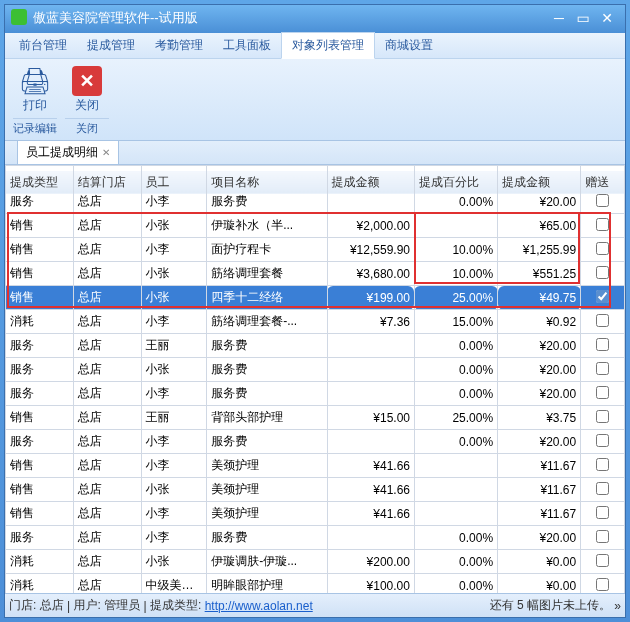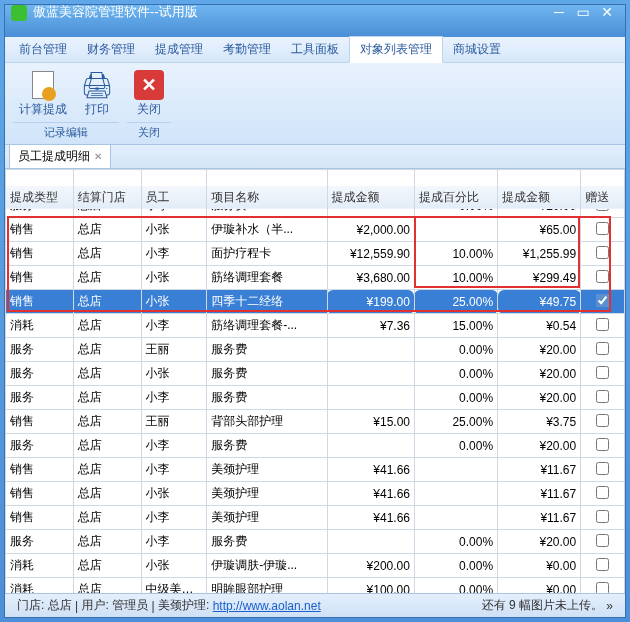--- a/index.html
+++ b/index.html
@@ -1,44 +1,44 @@
 <!DOCTYPE html>
 <html><head>
 <meta charset="utf-8">
 <style>
 * { box-sizing: border-box; margin: 0; padding: 0; font-family: "Microsoft YaHei", SimSun, Arial, sans-serif; }
 body { width: 630px; height: 622px; background: linear-gradient(to bottom, #5ea6e8 0%, #4d8fd8 100%); padding: 4px; overflow: hidden; font-size: 12px; }
 .window { width: 100%; height: 100%; background: #fff; border: 1px solid #3a6fad; display: flex; flex-direction: column; }
-.titlebar { height: 28px; background: linear-gradient(to bottom, #6fb5f0, #4a8fd6); display: flex; align-items: flex-end; padding: 16px 6px; color: #fff; font-size: 13px; }
+.titlebar { height: 28px; background: linear-gradient(to bottom, #6fb5f0, #4a8fd6); display: flex; align-items: flex-start; padding: 4px 6px; color: #fff; font-size: 13px; }
 .titlebar .appicon { width: 16px; height: 16px; background: #3cbf33; border-radius: 3px; margin-right: 6px; }
 .titlebar .spacer { flex: 1; }
 .winbtn { width: 24px; height: 18px; display: flex; align-items: center; justify-content: center; color: #fff; font-size: 14px; cursor: pointer; }
 .menubar { height: 26px; background: linear-gradient(to bottom, #eaf3fd, #d6e7fa); display: flex; align-items: center; padding: 12px 4px; border-bottom: 1px solid #bcd4ee; }
 .menuitem { padding: 4px 10px; font-size: 12px; color: #2a5a9e; cursor: pointer; }
 .menuitem.active { background: #fff; border: 1px solid #bcd4ee; border-bottom: 1px solid #fff; }
 .ribbon { background: linear-gradient(to bottom, #e8f2fd, #d0e4f9); padding: 4px 8px 0 8px; display: flex; border-bottom: 1px solid #a8c4e4; }
 .ribbongroup { display: flex; flex-direction: column; align-items: center; margin-right: 8px; }
 .ribbonbtns { display: flex; gap: 2px; }
 .ribbonbtn { display: flex; flex-direction: column; align-items: center; padding: 2px 6px; cursor: pointer; font-size: 12px; color: #2a5a9e; }
 .ribbonbtn .ic { width: 32px; height: 32px; display: flex; align-items: center; justify-content: center; font-size: 26px; }
 .ribbongrouplabel { font-size: 11px; color: #2a5a9e; padding: 2px 0 4px; border-top: 1px solid #b8d0ec; width: 100%; text-align: center; margin-top: 2px; }
-.subtabs { background: linear-gradient(to bottom, #e2eefb, #d4e5f8); height: 24px; display: flex; align-items: flex-end; padding: 0 4px; border-bottom: 1px solid #a8c4e4; }
+.subtabs { background: linear-gradient(to bottom, #e2eefb, #d4e5f8); height: 24px; display: flex; align-items: flex-end; padding: 0 12px; border-bottom: 1px solid #a8c4e4; }
 .subtab { background: #fff; border: 1px solid #a8c4e4; border-bottom: none; padding: 3px 8px; font-size: 12px; display: flex; align-items: center; gap: 4px; }
 .subtab .x { color: #888; cursor: pointer; font-size: 10px; }
 .grid { flex: 1; overflow: auto; background: #fff; position: relative; }
 table { border-collapse: collapse; width: 100%; table-layout: fixed; }
 th, td { border: 1px solid #d0d8e4; padding: 3px 4px; font-size: 12px; height: 22px; white-space: nowrap; overflow: hidden; text-overflow: ellipsis; }
-th { background: linear-gradient(to bottom, #f4f8fd, #e2ecf8); text-align: left; font-weight: normal; color: #333; position: sticky; top: 16px; }
+th { background: linear-gradient(to bottom, #f4f8fd, #e2ecf8); text-align: left; font-weight: normal; color: #333; position: sticky; top: 5px; }
 td { text-align: left; }
 td.num { text-align: right; border-radius: 6px; }
 td.chk { text-align: center; }
 td.chk input { accent-color: #5a8fd0; }
 .redbox { position: absolute; border: 2px solid #e03030; pointer-events: none; }
 tr.selected td { background: #3a7fd6; color: #fff; }
-.statusbar { height: 24px; background: linear-gradient(to bottom, #e4effc, #cfe1f6); border-top: 1px solid #a8c4e4; display: flex; align-items: center; padding: 0 12px; font-size: 12px; color: #333; justify-content: center; }
+.statusbar { height: 24px; background: linear-gradient(to bottom, #e4effc, #cfe1f6); border-top: 1px solid #a8c4e4; display: flex; align-items: center; padding: 0 4px; font-size: 12px; color: #333; justify-content: center; }
 .statusbar a { color: #1a5fcc; }
 .statusbar .spacer { flex: 1; }
 .closeic { width: 30px; height: 30px; background: #d83a3a; border-radius: 4px; color: #fff; display: flex; align-items: center; justify-content: center; font-size: 18px; font-weight: bold; }
 .calcic { position: relative; }
 .calcic .doc { width: 22px; height: 28px; background: #fff; border: 1px solid #888; }
 .calcic .gear { position: absolute; right: -2px; bottom: -2px; width: 14px; height: 14px; background: #e8a020; border-radius: 50%; }
 .printic { font-size: 24px; }
 </style>
 </head>
 <body>
@@ -48,40 +48,30 @@
     <div class="appicon"></div>
     <span>傲蓝美容院管理软件--试用版</span>
     <div class="spacer"></div>
     <div class="winbtn">─</div>
     <div class="winbtn">▭</div>
     <div class="winbtn">✕</div>
   </div>
 
   <div class="menubar" id="menubar">
       <div class="menuitem">前台管理</div>
-      <div class="menuitem">财务管理</div>
       <div class="menuitem">提成管理</div>
       <div class="menuitem">考勤管理</div>
       <div class="menuitem">工具面板</div>
       <div class="menuitem active">对象列表管理</div>
       <div class="menuitem">商城设置</div>
     </div>
 
   <div class="ribbon" id="ribbon">
       <div class="ribbongroup">
         <div class="ribbonbtns">
-          <div class="ribbonbtn">
-            <div class="ic">
-              <div class="calcic">
-                <div class="doc"></div>
-                <div class="gear"></div>
-              </div>
-            </div>
-            <span>计算提成</span>
-          </div>
           <div class="ribbonbtn">
             <div class="ic printic">🖨</div>
             <span>打印</span>
           </div>
         </div>
         <div class="ribbongrouplabel">记录编辑</div>
       </div>
       <div class="ribbongroup">
         <div class="ribbonbtns">
           <div class="ribbonbtn">
@@ -157,41 +147,41 @@
             <td class="num">¥1,255.99</td>
             <td class="chk"><input type="checkbox" style=""></td>
           </tr>
           <tr>
             <td>销售</td>
             <td>总店</td>
             <td>小张</td>
             <td>筋络调理套餐</td>
             <td class="num">¥3,680.00</td>
             <td class="num">10.00%</td>
-            <td class="num">¥299.49</td>
+            <td class="num">¥551.25</td>
             <td class="chk"><input type="checkbox" style=""></td>
           </tr>
           <tr class="selected">
             <td>销售</td>
             <td>总店</td>
             <td>小张</td>
             <td>四季十二经络</td>
             <td class="num">¥199.00</td>
             <td class="num">25.00%</td>
             <td class="num">¥49.75</td>
             <td class="chk"><input type="checkbox" checked="" style=""></td>
           </tr>
           <tr>
             <td>消耗</td>
             <td>总店</td>
             <td>小李</td>
             <td>筋络调理套餐-...</td>
             <td class="num">¥7.36</td>
             <td class="num">15.00%</td>
-            <td class="num">¥0.54</td>
+            <td class="num">¥0.92</td>
             <td class="chk"><input type="checkbox" style=""></td>
           </tr>
           <tr>
             <td>服务</td>
             <td>总店</td>
             <td>王丽</td>
             <td>服务费</td>
             <td class="num"></td>
             <td class="num">0.00%</td>
             <td class="num">¥20.00</td>
@@ -303,19 +293,19 @@
       <div class="redbox" style="left: 408.984px; width: 166.219px; top: 47px; height: 72px;"></div>
     </div>
 
   <div class="statusbar">
     <span>门店:</span>&nbsp;
     <span>总店</span>
     &nbsp;|&nbsp;
     <span>用户:</span>&nbsp;
     <span>管理员</span>
     &nbsp;|&nbsp;
-    <span>美颈护理:</span>&nbsp;
+    <span>提成类型:</span>&nbsp;
     <a href="#">http://www.aolan.net</a>
     <div class="spacer"></div>
-    <span>还有 9 幅图片未上传。</span>
+    <span>还有 5 幅图片未上传。</span>
     <span>&nbsp;»</span>
   </div>
 </div>
 
 </body></html>

